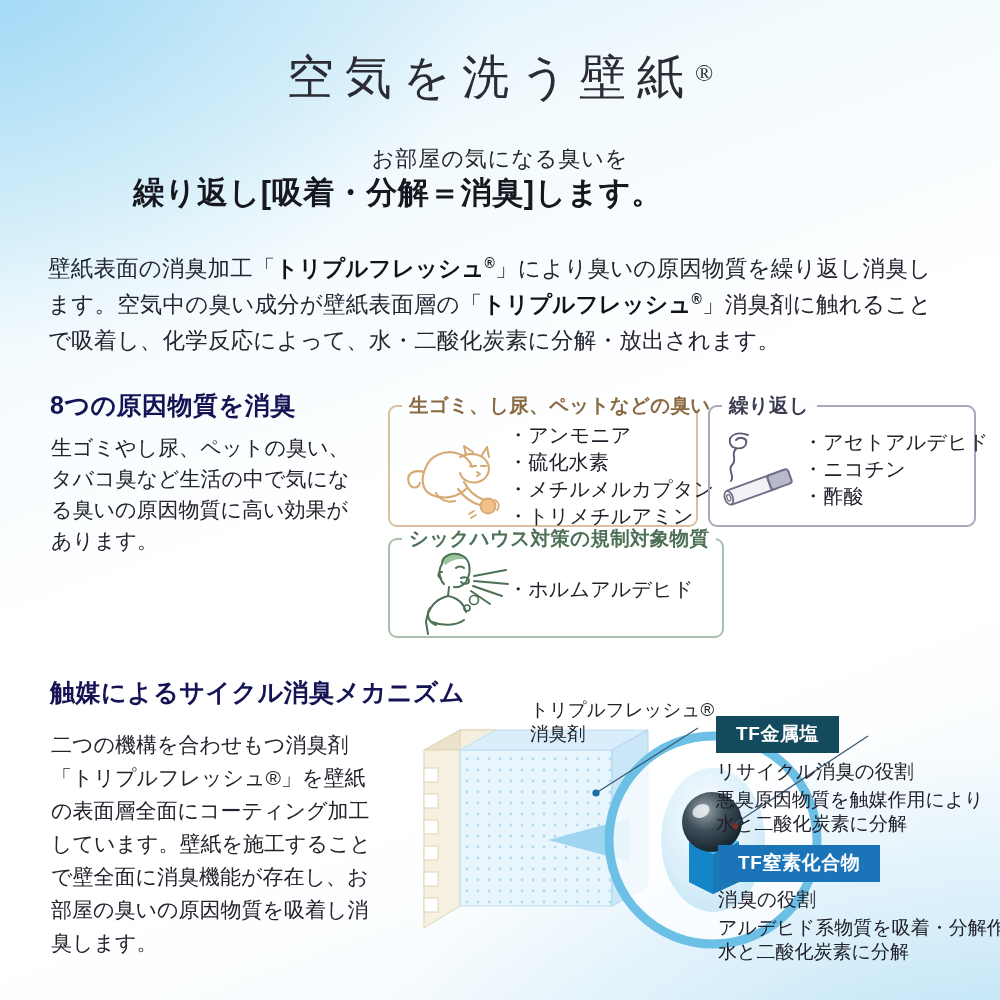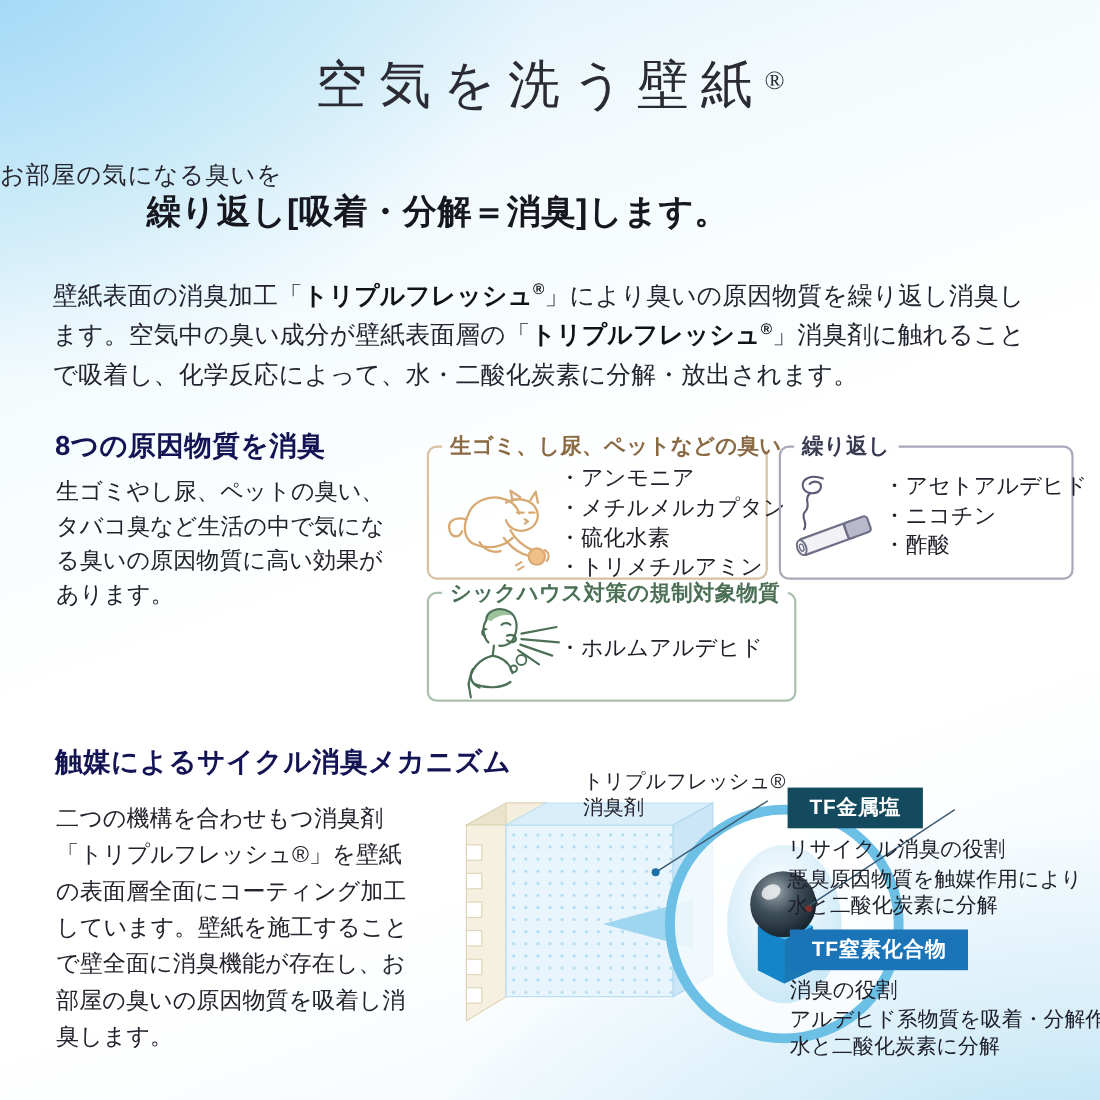--- a/index.html
+++ b/index.html
@@ -42,20 +42,21 @@
     font-size: 24px;
     letter-spacing: 0;
     vertical-align: 12px;
   }
 
   .hero-sub1 {
     position: absolute;
     top: 144px;
     left: 0;
     width: 1000px;
+    text-align: center;
     font-size: 22px;
     color: #25252d;
     letter-spacing: 1px;
   }
   .hero-sub2 {
     position: absolute;
     top: 172px;
     left: 0;
     width: 796px;
     text-align: center;
@@ -259,22 +260,22 @@
       <circle cx="88" cy="79" r="7.5" fill="#f0c089" stroke="#d8a972" stroke-width="1.8"></circle>
       <g stroke="#d8a972" stroke-width="1.8" stroke-linecap="round" fill="none">
         <path d="M95 73 C99 75, 100 80, 97 83"></path>
         <path d="M74 84 L69 87"></path>
         <path d="M76 88 L71 91"></path>
       </g>
     </svg>
 
     <div class="obox-list" id="kitchen-list">
       <div>・アンモニア</div>
+      <div>・硫化水素</div>
       <div>・メチルメルカプタン</div>
-      <div>・硫化水素</div>
       <div>・トリメチルアミン</div>
     </div>
   </div>
 
   <div class="obox" id="box-tobacco">
     <div class="legend-mask" style="width: 95px; left: 12px; top: -3px; background: rgb(252, 253, 255);"></div>
       <div class="legend"><span>繰り返し</span></div>
 
     <svg class="illus" id="cig-illus" width="84" height="88" viewBox="0 0 84 88">
 

